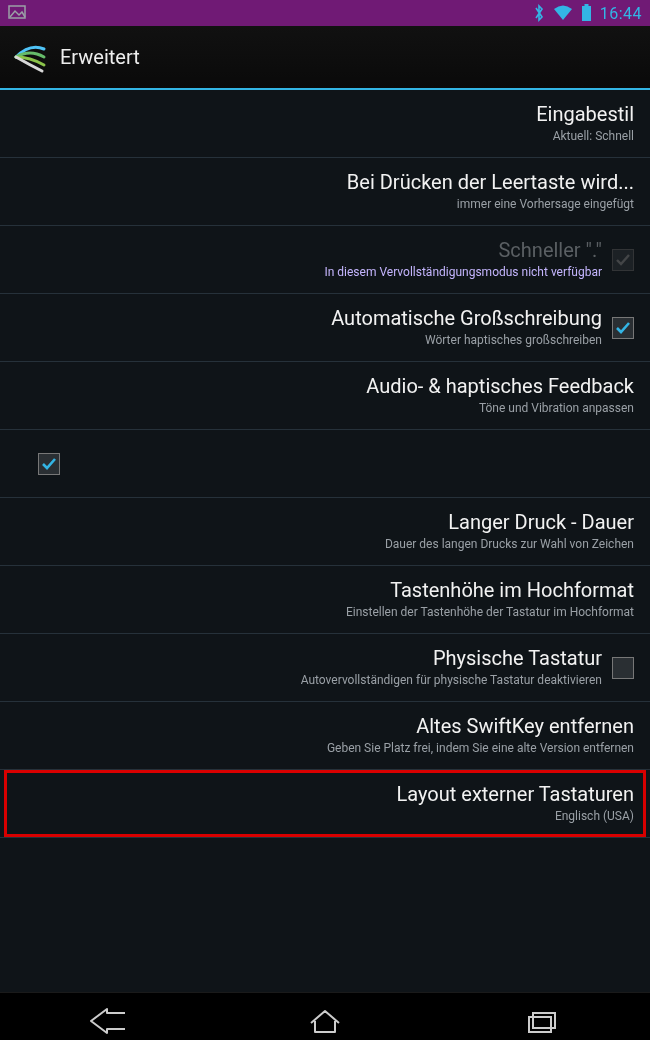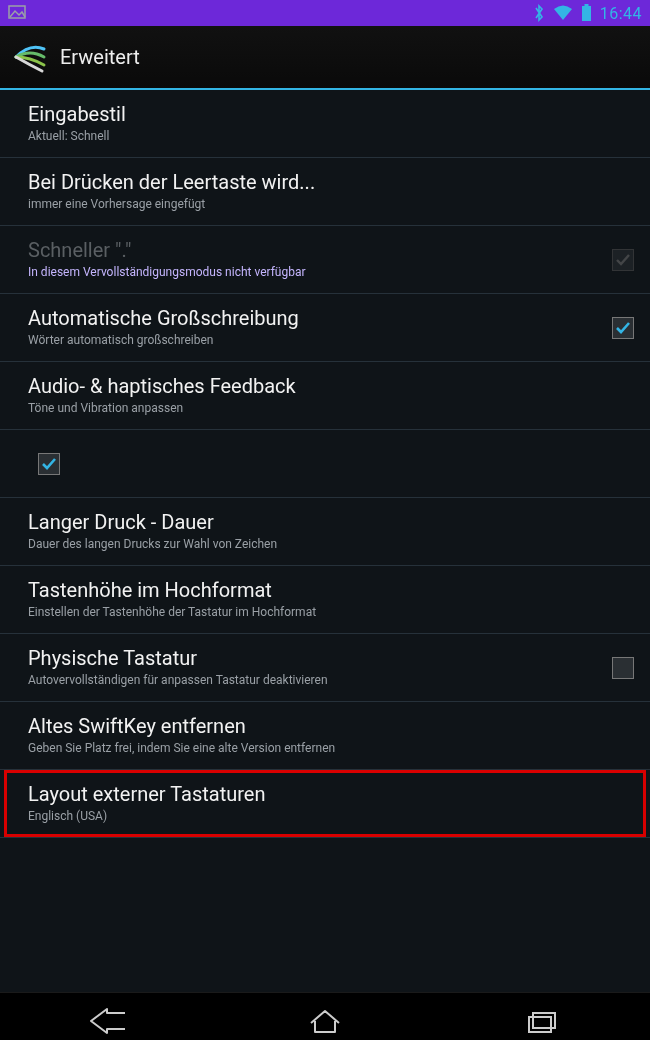--- a/index.html
+++ b/index.html
@@ -1,30 +1,30 @@
 <!DOCTYPE html>
 <html><head>
 <meta charset="utf-8">
 <style>
   * { margin: 0; padding: 0; box-sizing: border-box; }
   html, body { width: 650px; height: 1040px; background: #000; font-family: Roboto, "Helvetica Neue", Arial, sans-serif; color: #fff; overflow: hidden; }
-  .status-bar { height: 26px; background: #6d28d9; display: flex; align-items: center; padding: 0 8px; font-size: 14px; color: #33b5e5; }
+  .status-bar { height: 26px; background: #701a75; display: flex; align-items: center; padding: 0 8px; font-size: 14px; color: #33b5e5; }
   .status-left { display: flex; align-items: center; gap: 4px; }
   .status-right { margin-left: auto; display: flex; align-items: center; gap: 8px; }
   .status-icon svg { display: block; }
   .clock { font-size: 16px; letter-spacing: 0.5px; }
 
   .action-bar { height: 64px; background: linear-gradient(#111, #0a0a0a); display: flex; align-items: center; padding: 0 12px; border-bottom: 2px solid #33b5e5; gap: 12px; }
   .app-icon { width: 36px; height: 36px; display: flex; align-items: center; justify-content: center; }
   .app-title { font-size: 20px; font-weight: 400; color: #eee; }
 
   .content { background: #0f1418; height: calc(1040px - 26px - 56px - 56px); overflow-y: auto; }
 
   .list-item { display: flex; align-items: center; padding: 12px 16px 12px 28px; border-bottom: 1px solid #26313a; min-height: 68px; position: relative; }
-  .item-text { flex: 1; display: flex; flex-direction: column; gap: 2px; }
+  .item-text { flex: 1; display: flex; flex-direction: column; gap: 2px; text-align: right; }
   .item-title { font-size: 20px; color: #f2f2f2; font-weight: 400; line-height: 1.25; }
   .item-sub { font-size: 12px; color: #9aa0a6; line-height: 1.3; }
   .item-disabled .item-title { color: #5a5f63; }
   .item-disabled .item-sub { color: #c4b5fd; }
 
   .checkbox { width: 22px; height: 22px; border: 1px solid #777; background: #2a2f33; display: flex; align-items: center; justify-content: center; margin-left: 10px; flex-shrink: 0; }
   .checkbox.disabled { border-color: #555; opacity: 0.5; }
   .checkbox svg { display: block; }
 
   .highlight-box { position: absolute; border: 3px solid #d80000; left: 4px; right: 4px; top: 0; bottom: 0; pointer-events: none; }
@@ -102,21 +102,21 @@
     <div class="checkbox disabled">
       <svg width="16" height="16" viewBox="0 0 16 16">
           <polyline points="2,8 6,12 14,3" fill="none" stroke="#777" stroke-width="2.4"></polyline>
         </svg>
     </div>
   </div>
 
   <div class="list-item">
     <div class="item-text">
       <div class="item-title">Automatische Großschreibung</div>
-      <div class="item-sub">Wörter automatisch großschreiben</div>
+      <div class="item-sub">Wörter haptisches großschreiben</div>
     </div>
     <div class="checkbox">
       <svg width="16" height="16" viewBox="0 0 16 16">
           <polyline points="2,8 6,12 14,3" fill="none" stroke="#33b5e5" stroke-width="2.6"></polyline>
         </svg>
     </div>
   </div>
 
   <div class="list-item">
     <div class="item-text">
@@ -144,21 +144,21 @@
     <div class="item-text">
       <div class="item-title">Tastenhöhe im Hochformat</div>
       <div class="item-sub">Einstellen der Tastenhöhe der Tastatur im Hochformat</div>
     </div>
   </div>
 
 
   <div class="list-item">
     <div class="item-text">
       <div class="item-title">Physische Tastatur</div>
-      <div class="item-sub">Autovervollständigen für anpassen Tastatur deaktivieren</div>
+      <div class="item-sub">Autovervollständigen für physische Tastatur deaktivieren</div>
     </div>
     <div class="checkbox"></div>
   </div>
 
   <div class="list-item">
     <div class="item-text">
       <div class="item-title">Altes SwiftKey entfernen</div>
       <div class="item-sub">Geben Sie Platz frei, indem Sie eine alte Version entfernen</div>
     </div>
   </div>

